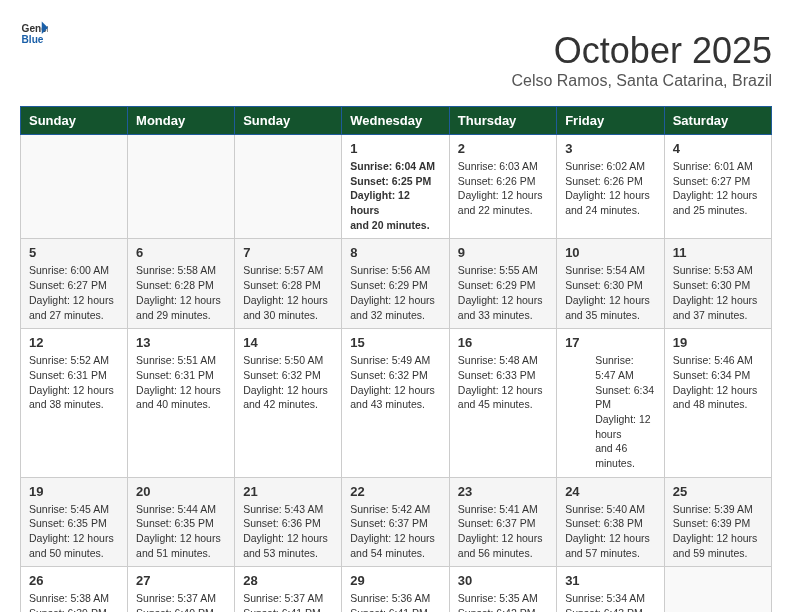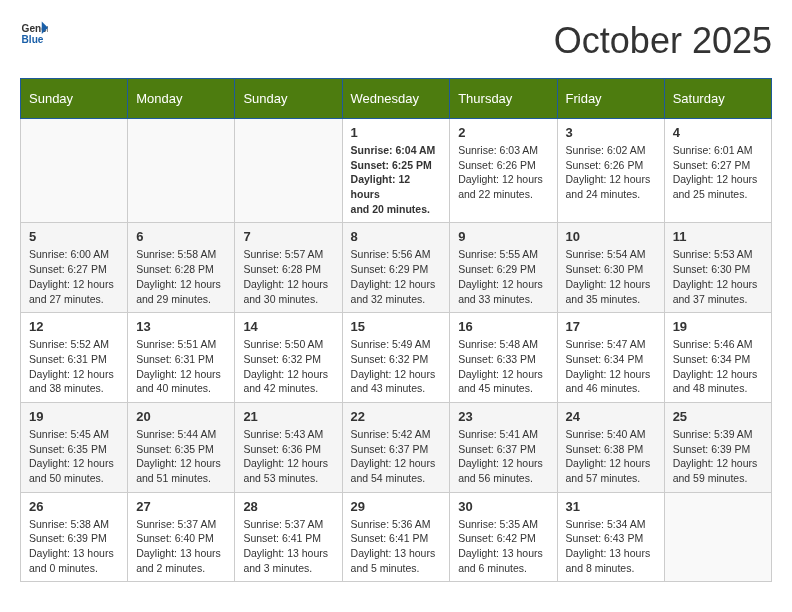--- a/index.html
+++ b/index.html
@@ -20,42 +20,43 @@
       display: flex;
       align-items: center;
       gap: 4px;
     }
     .logo-icon {
       width: 28px;
       height: 28px;
     }
     .title-area {
       text-align: right;
+      margin-top: 10px;
     }
     .month-title {
       font-size: 36px;
       font-weight: normal;
       color: #333;
     }
     .subtitle {
       font-size: 16px;
       color: #555;
     }
     .calendar {
       width: 100%;
       border-collapse: collapse;
       border: 1px solid #ccc;
     }
     .calendar th {
-      background-color: #4d7c0f;
+      background-color: #14532d;
       color: #fff;
       text-align: left;
-      padding: 12px 8px;
+      padding: 6px 8px;
       font-size: 13px;
-      font-weight: normal;
+      font-weight: bold;
       border: 1px solid #1e5a9a;
     }
     .calendar td {
       vertical-align: top;
       padding: 6px 8px;
       border: 1px solid #ccc;
       font-size: 11px;
       color: #333;
       width: 108px;
       min-height: 80px;
@@ -88,20 +89,21 @@
 <div class="header">
   <div class="logo">
     <svg class="logo-icon" viewBox="0 0 36 36">
       <text x="2" y="16" font-size="13" font-weight="bold" fill="#333">General</text>
       <text x="2" y="30" font-size="13" font-weight="bold" fill="#1a5fa8">Blue</text>
       <polygon points="28,2 36,10 28,18" fill="#1a5fa8"></polygon>
     </svg>
   </div>
   <div class="title-area">
     <div class="month-title">October 2025</div>
+    <div class="subtitle">Celso Ramos, Santa Catarina, Brazil</div>
   </div>
 </div>
 
 <table class="calendar">
   <thead>
     <tr>
     <th>Sunday</th>
         <th>Monday</th>
         <th>Sunday</th>
         <th>Wednesday</th>
@@ -226,21 +228,21 @@
         </td>
         <td>
           <span class="day-number">16</span>
           <div class="day-info" style="white-space: pre-line;">Sunrise: 5:48 AM
 Sunset: 6:33 PM
 Daylight: 12 hours
 and 45 minutes.</div>
         </td>
         <td>
           <span class="day-number">17</span>
-          <div class="day-info" style="white-space: pre-line;">Sunrise: 5:47 AM
+          <div class="day-info" style="white-space: pre-line; margin-left: 30px;">Sunrise: 5:47 AM
 Sunset: 6:34 PM
 Daylight: 12 hours
 and 46 minutes.</div>
         </td>
         <td>
           <span class="day-number">19</span>
           <div class="day-info" style="white-space: pre-line;">Sunrise: 5:46 AM
 Sunset: 6:34 PM
 Daylight: 12 hours
 and 48 minutes.</div>

